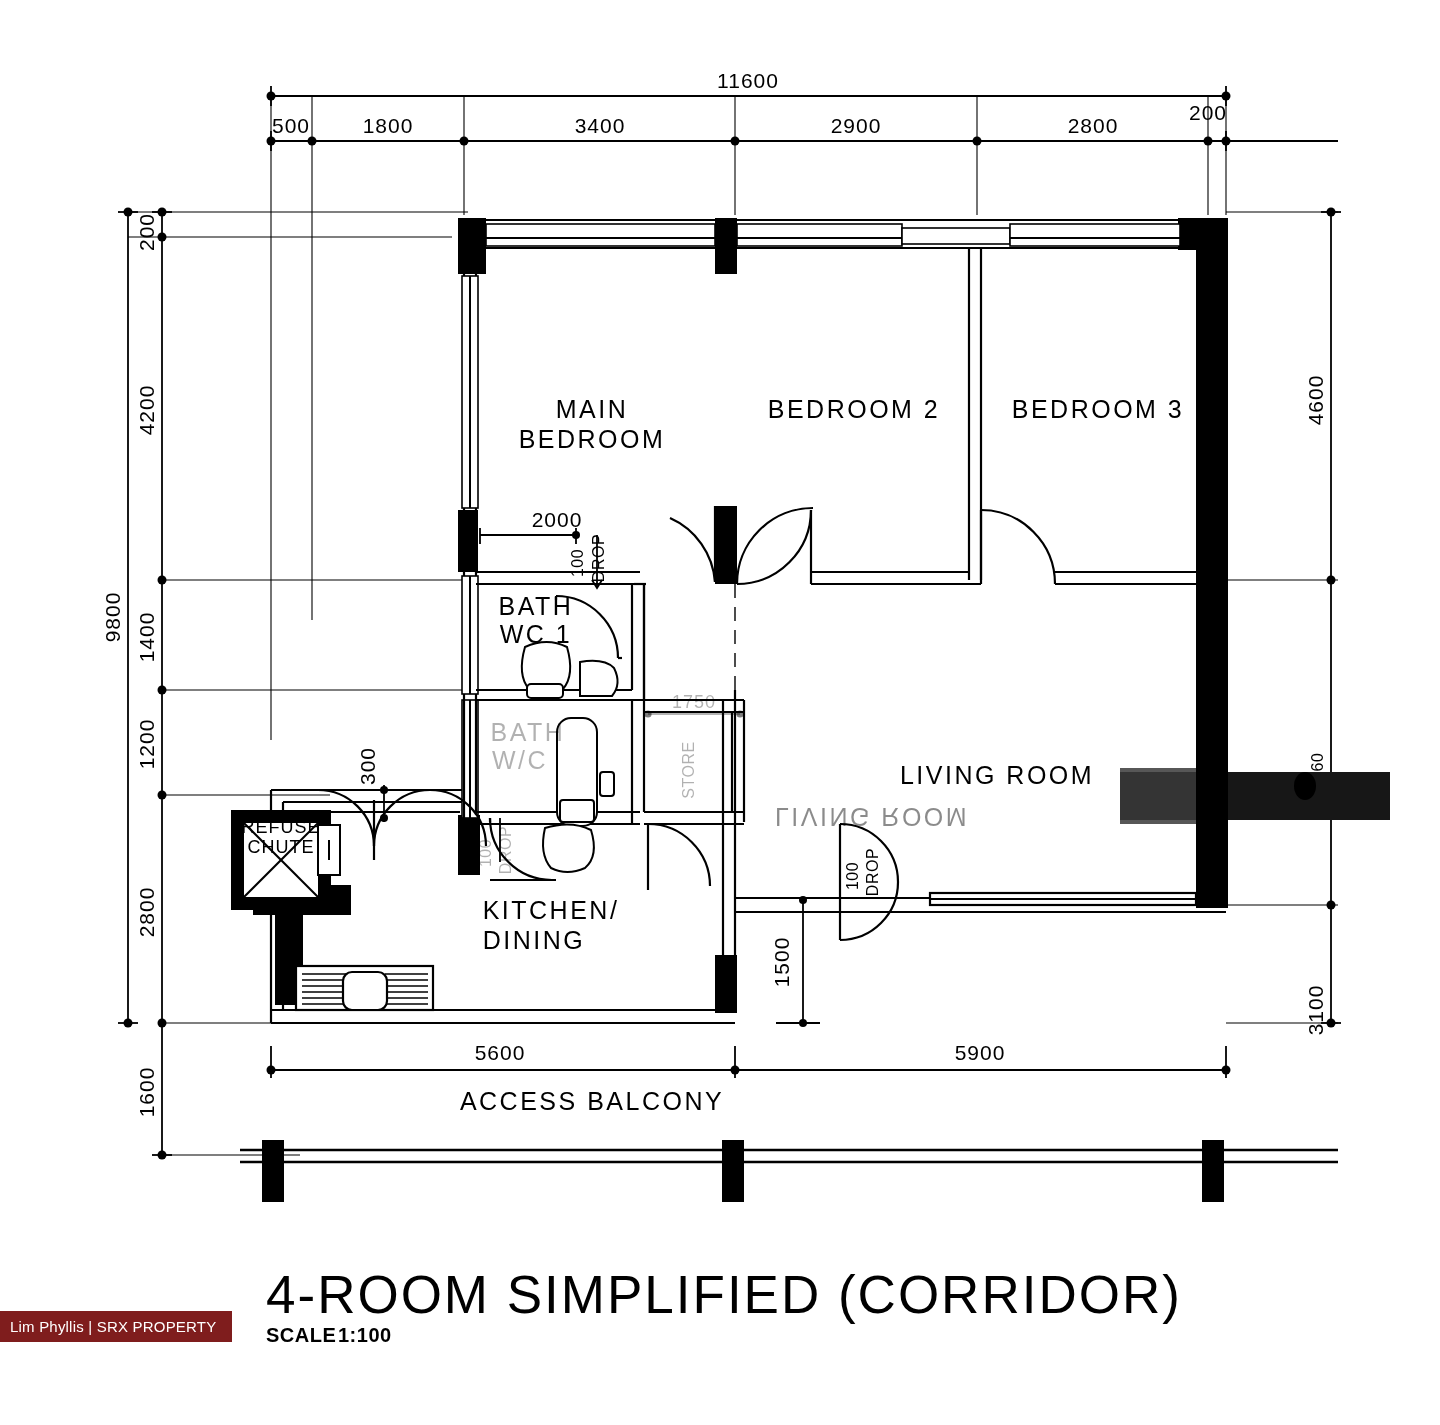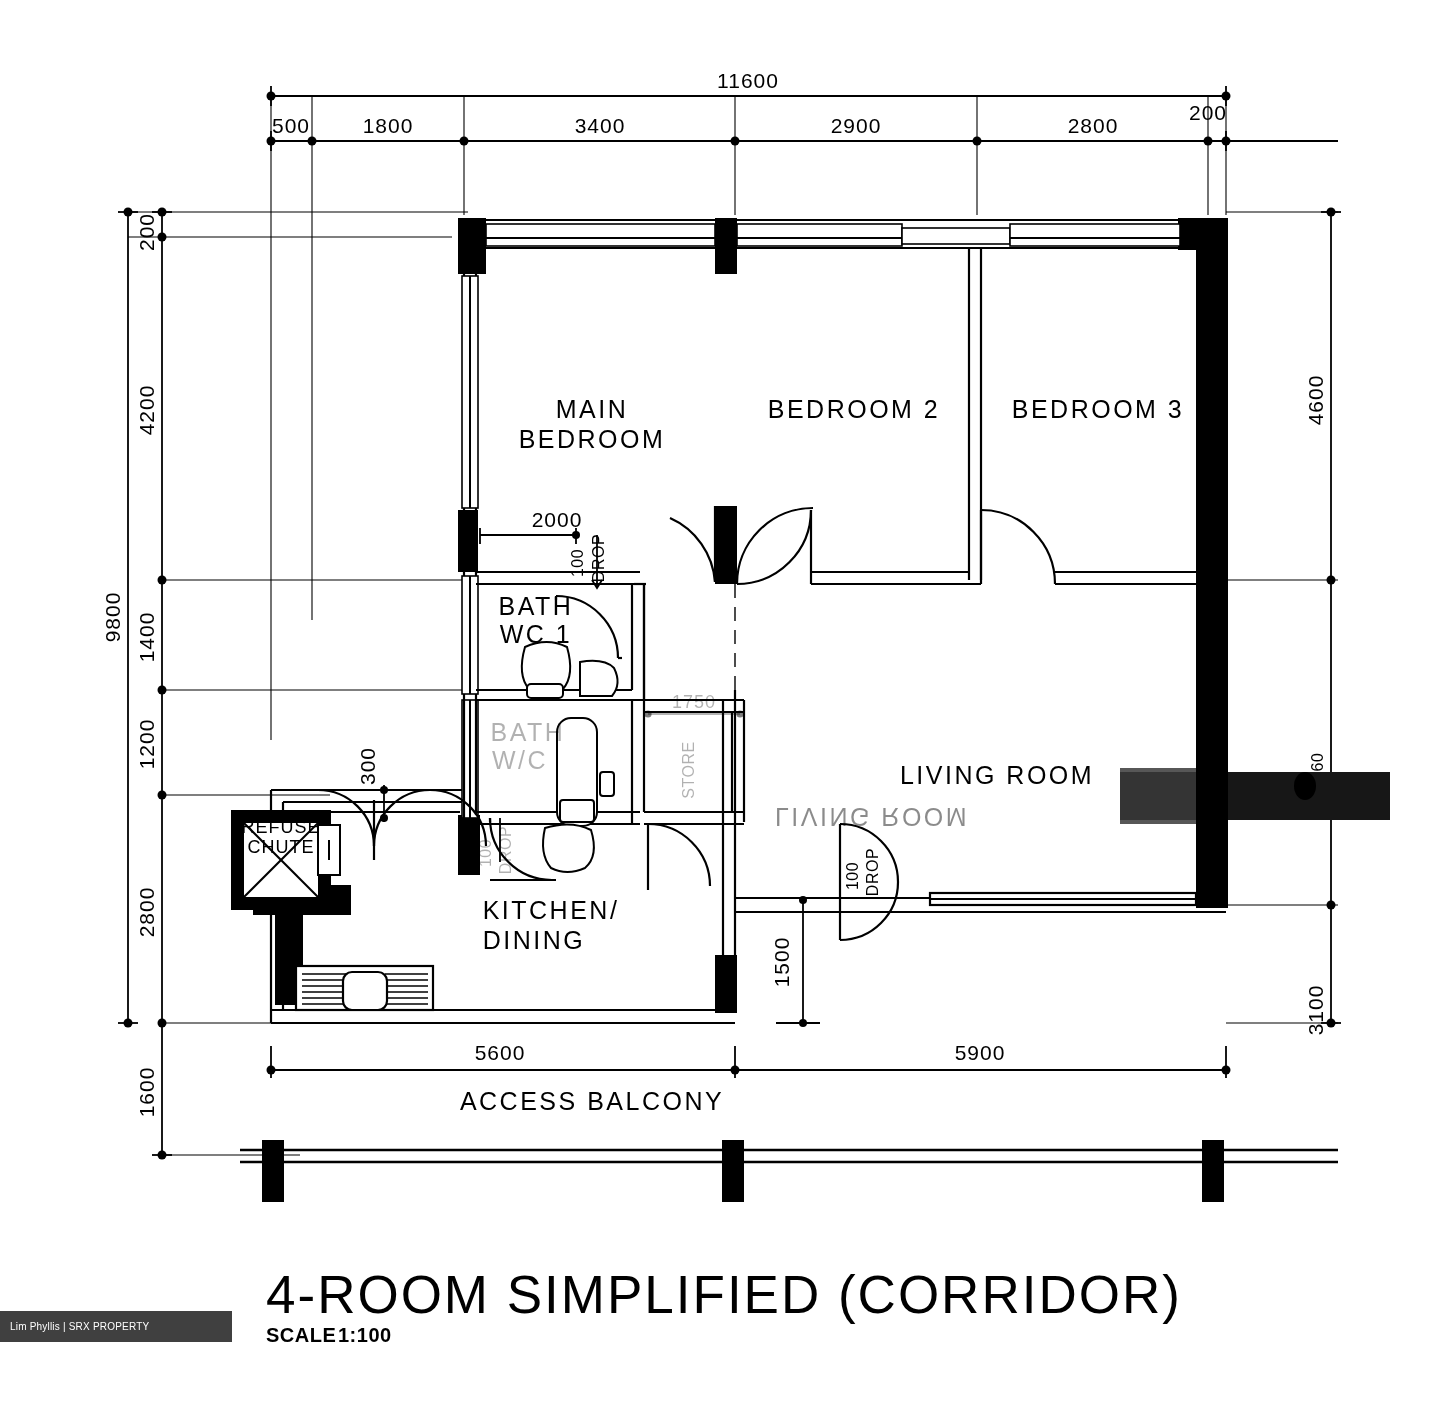--- a/index.html
+++ b/index.html
@@ -1,20 +1,20 @@
 <!DOCTYPE html>
 <html><head>
 <meta charset="utf-8">
 <style>
   html,body{margin:0;padding:0;background:#ffffff;}
   body{width:1440px;height:1425px;position:relative;overflow:hidden;
        font-family:"Liberation Sans",sans-serif;color:#000;}
   #plan{position:absolute;left:0;top:0;width:1440px;height:1425px;}
   .wm{position:absolute;left:0;top:1311px;width:232px;height:31px;
-      background:#404040;color:#ffffff;font-size:10px;line-height:31px;
+      background:#7f1d1d;color:#ffffff;font-size:15px;line-height:31px;
       padding-left:10px;box-sizing:border-box;letter-spacing:.2px;
       font-family:"Liberation Sans",sans-serif;}
   svg text{font-family:"Liberation Sans",sans-serif;fill:#000;}
   .dim{font-size:21px;letter-spacing:1px;}
   .room{font-size:25px;letter-spacing:2.5px;}
   .small{font-size:18px;letter-spacing:1px;}
   .tiny{font-size:16px;letter-spacing:.5px;}
   .title{font-size:53px;letter-spacing:2px;}
   .scale{font-size:20px;font-weight:bold;letter-spacing:.5px;}
   .ghost{opacity:.45;}

